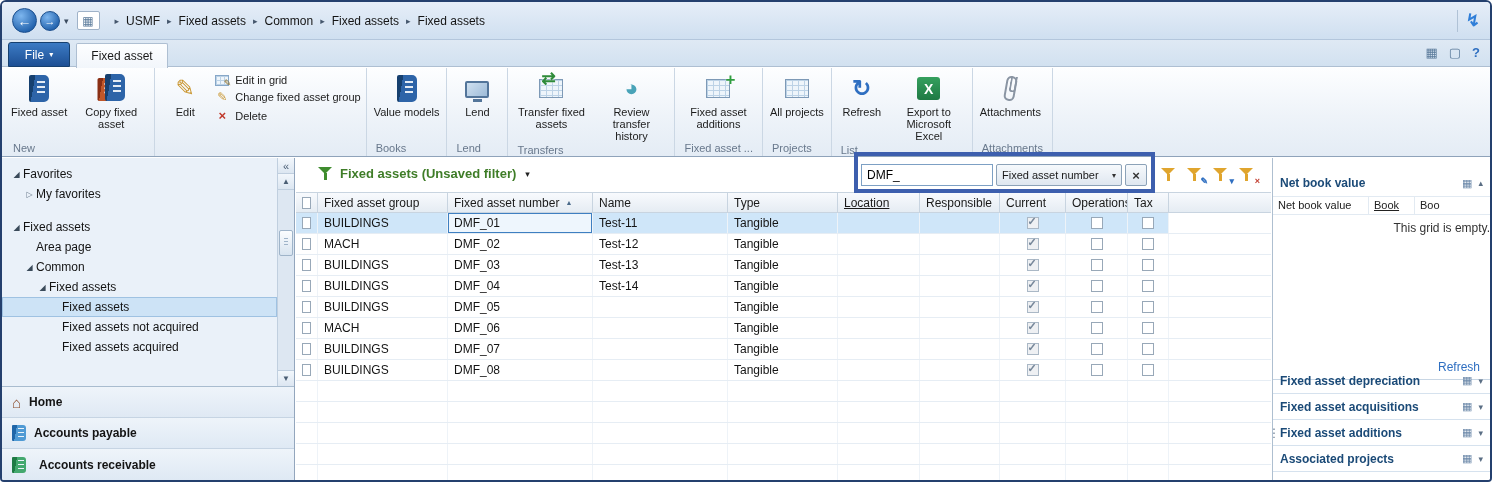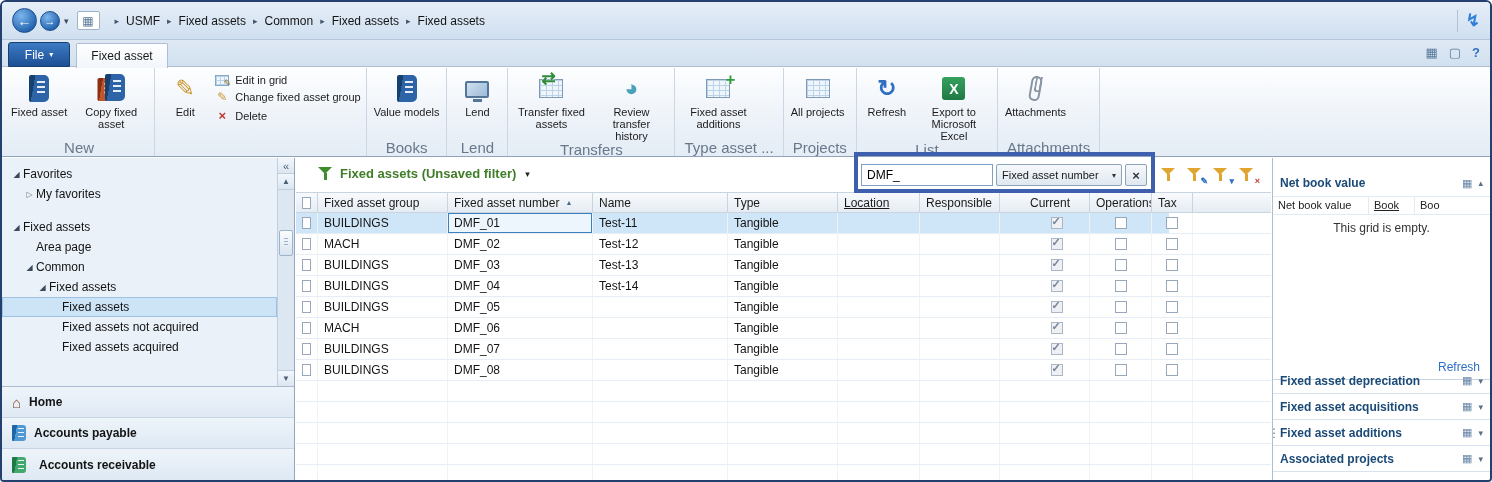--- a/index.html
+++ b/index.html
@@ -39,21 +39,21 @@
   .tabicons { position:absolute; right:10px; top:43px; display:flex; gap:11px; z-index:3;
               font-size:13px; color:#5a7a9a; align-items:center; }
   .help { color:#2f6fc1; font-weight:bold; font-size:13px; }
 
   
   .ribbon { position:absolute; top:66px; left:0; right:0; height:89px;
             background:linear-gradient(#fdfeff,#eef3f9 55%,#e4ecf5); border-bottom:1px solid #8fa3ba;
             display:flex; align-items:stretch; padding-left:2px; }
   .rgroup { display:flex; flex-direction:column; border-right:1px solid #cbd7e4; padding:1px 3px 0; }
   .rgroup-body { flex:1; display:flex; align-items:flex-start; }
-  .rgroup-label { height:15px; text-align:center; font-size:15px; color:#68788c; line-height:14px; white-space:nowrap; padding:0 6px; }
+  .rgroup-label { height:15px; text-align:left; font-size:11px; color:#68788c; line-height:14px; white-space:nowrap; padding:0 6px; }
   .rbtn-lg { display:flex; flex-direction:column; align-items:center; min-width:54px; max-width:80px;
              padding:4px 4px 1px; border-radius:3px; cursor:default; }
   .rbtn-ic { height:31px; display:flex; align-items:center; justify-content:center; position:relative; }
   .rbtn-label { font-size:11px; line-height:12px; text-align:center; color:#1c1c1c; margin-top:2px; }
   .sm-col { display:flex; flex-direction:column; gap:4px; padding:5px 2px 0 2px; }
   .rbtn-sm { display:flex; align-items:center; gap:5px; font-size:11px; color:#1c1c1c; white-space:nowrap; }
 
   
   .book { display:inline-block; width:20px; height:27px; border-radius:2px 5px 5px 2px; position:relative; }
   .book.blue { background:linear-gradient(100deg,#16406f 26%,#2d64a8 26%); }
@@ -153,38 +153,38 @@
   .ghead .cfill { border-right:none; }
   .sort { font-size:7px; color:#4a6a8a; margin-left:6px; }
   .grow { display:flex; height:21px; border-bottom:1px solid #e6edf4; }
   .grow .gc { display:flex; align-items:center; padding:0 6px; font-size:12px; color:#141414;
               border-right:1px solid #eef3f8; overflow:hidden; white-space:nowrap; }
   .grow .cfill { border-right:none; }
   .grow.selected { background:linear-gradient(#cfe6f9,#cfe6f9) no-repeat; background-size:873px 100%; }
   .gc.focus { box-shadow:inset 0 0 0 1px #3e7fc1; background:#eef6fd; }
   .cb-center { justify-content:center; }
   .c0{width:22px;} .c1{width:130px;} .c2{width:145px;} .c3{width:135px;} .c4{width:110px;}
-  .c5{width:82px;text-decoration:underline;} .c6{width:80px;} .c7{width:66px;margin-left:24px;} .c8{width:62px;} .c9{width:41px;} .cfill{flex:1;}
+  .c5{width:82px;text-decoration:underline;} .c6{width:80px;} .c7{width:66px;} .c8{width:62px;} .c9{width:41px;} .cfill{flex:1;}
   .cb { width:12px; height:12px; border:1px solid #98a8b8; background:#fff; display:inline-block; position:relative; }
   .cb.dis { background:#eef0f3; border-color:#aab8c6; }
   .cb.checked::after { content:"✓"; position:absolute; left:0px; top:-3px; font-size:11px; font-weight:bold; color:#77879a; }
 
   
   .rightpanel { position:absolute; right:0; top:0; bottom:0; width:218px; background:#fff; border-left:1px solid #aebfd0; }
   .splitter-dots { position:absolute; left:-5px; top:268px; font-size:12px; color:#6e8096; z-index:4; }
   .nbv { position:absolute; top:12px; left:0; right:0; height:210px; border-bottom:1px solid #c8d6e4; }
   .fb-head { height:26px; display:flex; align-items:center; padding:0 7px; gap:6px; }
   .fb-title { font-size:12px; font-weight:bold; color:#1b4a77; flex:1; white-space:nowrap; overflow:hidden; }
   .fb-gridic { font-size:11px; color:#6a87a8; }
   .fb-chev { font-size:9px; color:#5a6e84; }
   .fb-cols { display:flex; height:19px; border-top:1px solid #e2eaf2; border-bottom:1px solid #e2eaf2; }
   .fb-col { font-size:11px; color:#222; padding:2px 5px; border-right:1px solid #e2eaf2;
             white-space:nowrap; overflow:hidden; }
   .fbc0{width:96px;} .fbc1{width:46px;text-decoration:underline;} .fbc2{flex:1; border-right:none;}
-  .fb-empty { text-align:center; font-size:12px; color:#333; padding-top:6px; }
+  .fb-empty { text-align:right; font-size:12px; color:#333; padding-top:6px; }
   .fb-refresh { position:absolute; right:10px; bottom:5px; font-size:12px; color:#2f6fc1; }
   .fb-secs { position:absolute; top:210px; left:0; right:0; }
   .fb-sec { height:26px; display:flex; align-items:center; padding:0 7px; gap:6px; border-bottom:1px solid #d6e2ee; }
 
   
   .annotation { position:absolute; left:852px; top:150px; width:301px; height:41px;
                 border:4px solid #3d5fae; z-index:50; pointer-events:none; }
 </style>
 </head>
 <body>
@@ -335,21 +335,21 @@
       <div class="rgroup-body">
         <div class="rbtn-lg">
           <span class="rbtn-ic">
               <span class="big-grid">
                 <span class="plus-ov">+</span>
               </span>
             </span>
           <span class="rbtn-label">Fixed asset additions</span>
         </div>
       </div>
-      <div class="rgroup-label">Type asset ...</div>
+      <div class="rgroup-label">Fixed asset ...</div>
     </div>
 
     <div class="rgroup">
       <div class="rgroup-body">
         <div class="rbtn-lg">
           <span class="rbtn-ic">
               <span class="big-grid"></span>
             </span>
           <span class="rbtn-label">All projects</span>
         </div>

